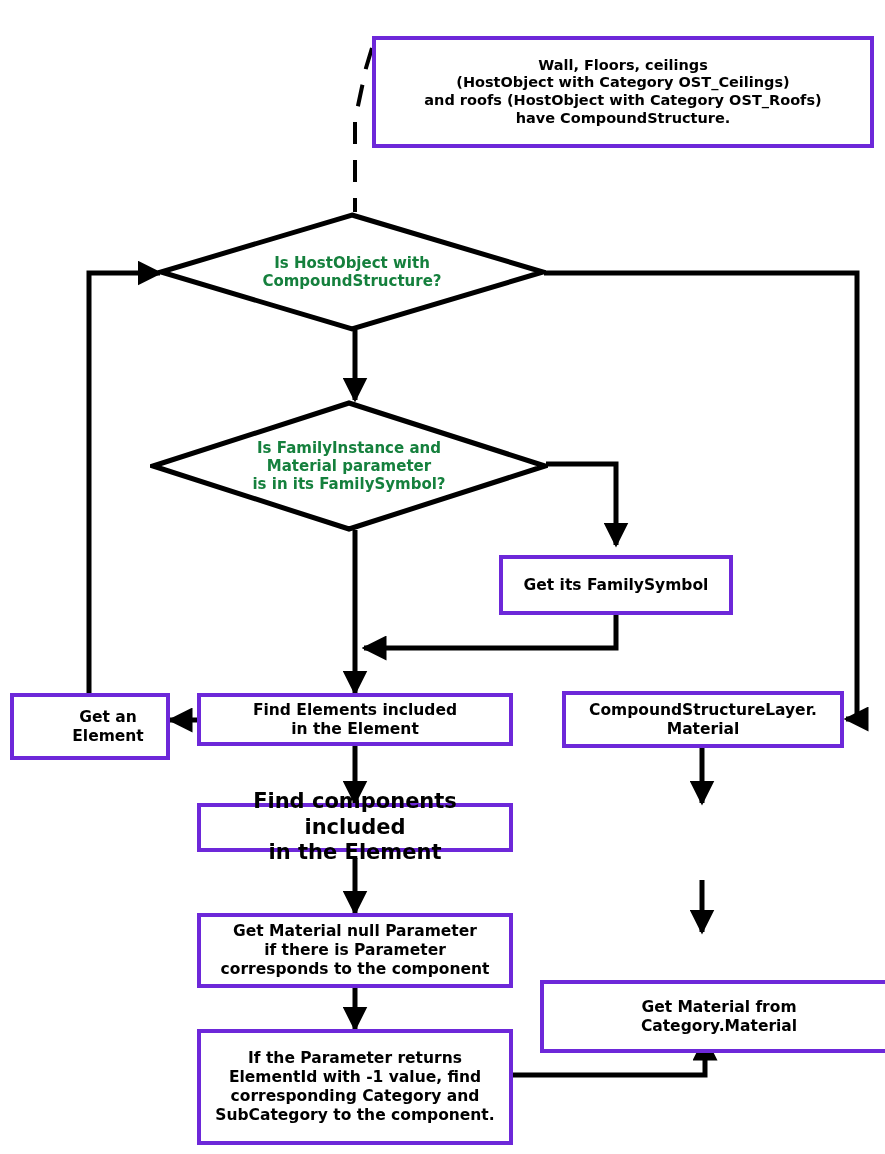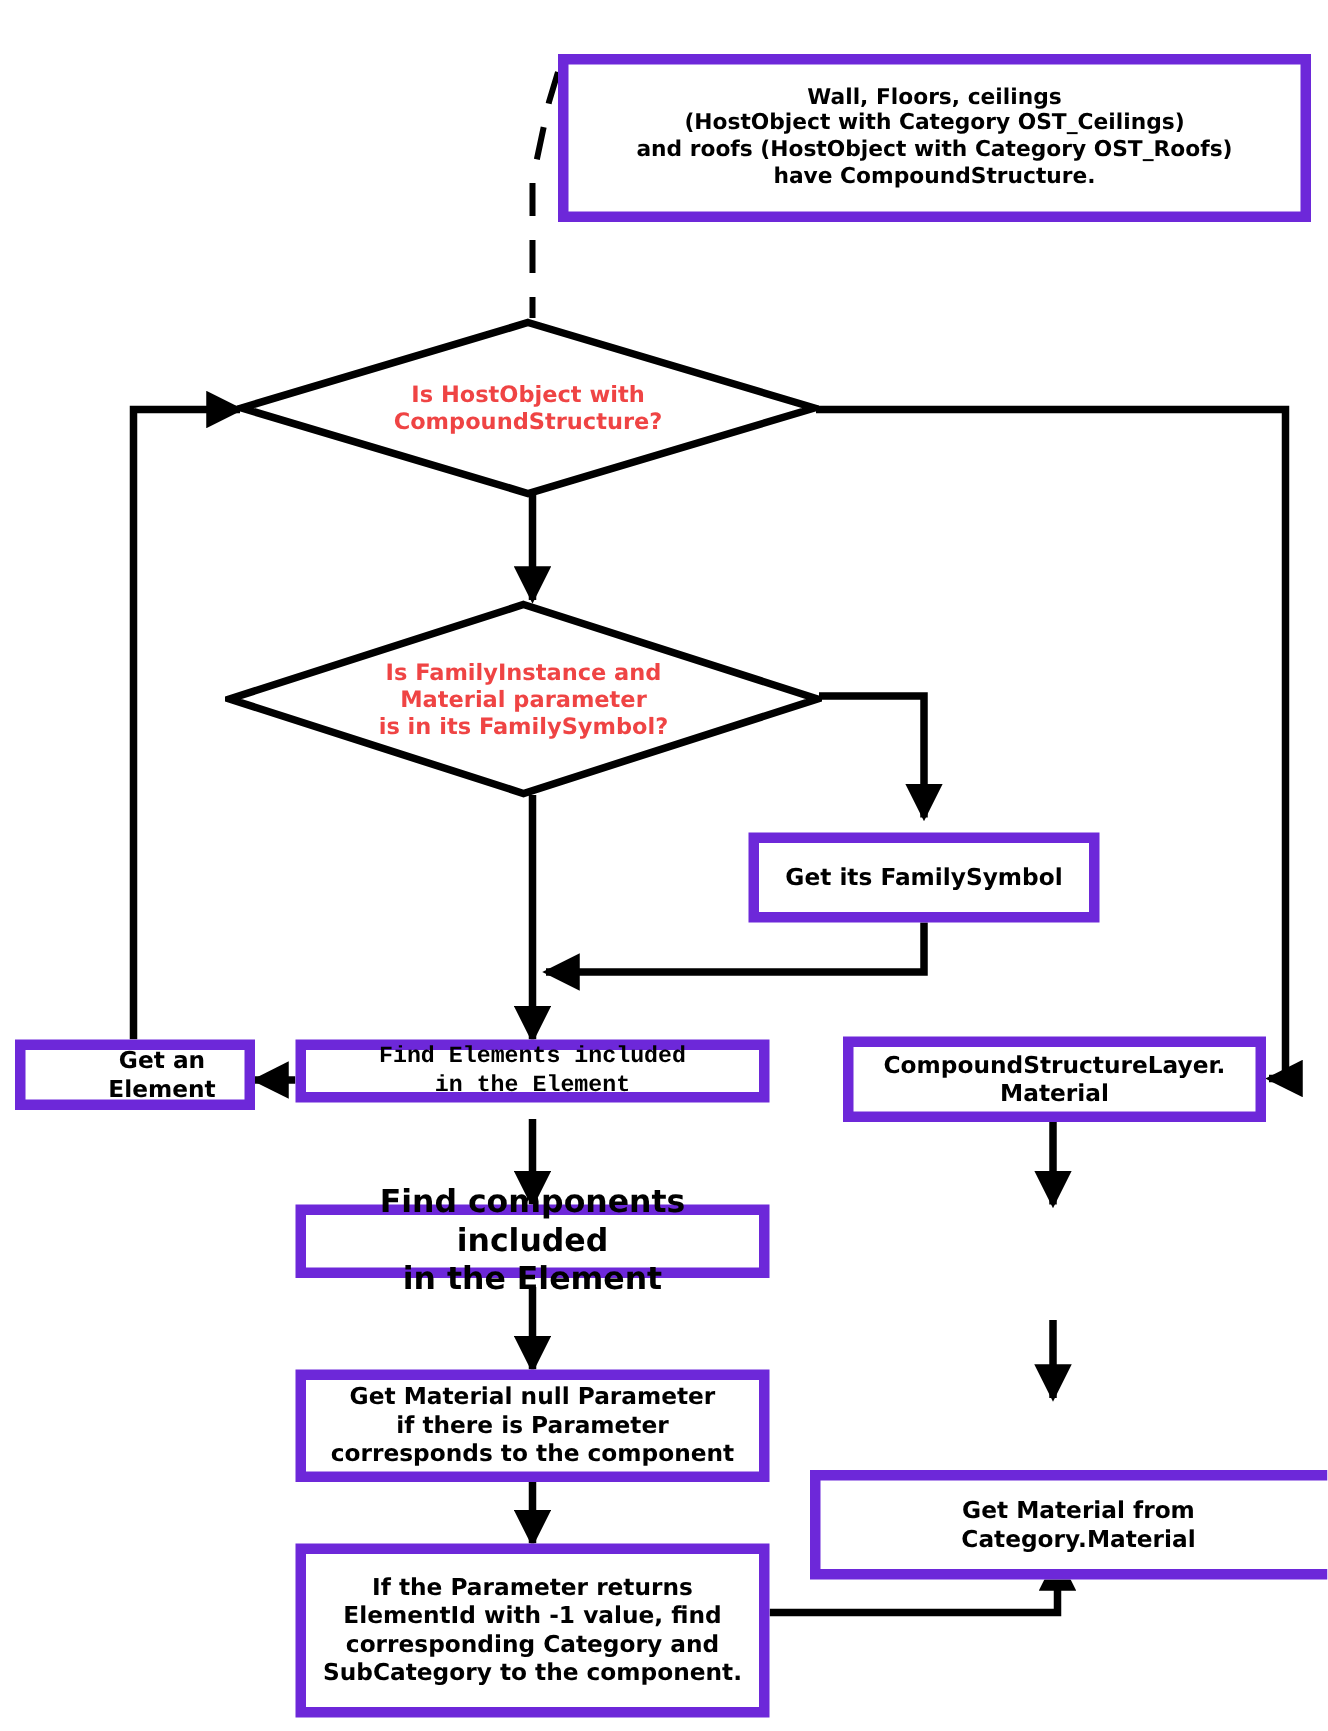--- a/index.html
+++ b/index.html
@@ -33,21 +33,21 @@
     align-items: center;
     justify-content: center;
     text-align: center;
     color: #000000;
     font-weight: bold;
     line-height: 1.22;
     white-space: pre-line;
     z-index: 2;
   }
   .box {
-    border: 7px solid #6d28d9;
+    border: 4px solid #6d28d9;
     background: #ffffff;
   }
   .diamond-wrap {
     position: absolute;
     z-index: 2;
   }
   .diamond-wrap svg {
     position: absolute;
     left: 0;
     top: 0;
@@ -56,21 +56,21 @@
     position: absolute;
     left: 0;
     top: 0;
     width: 100%;
     height: 100%;
     display: flex;
     align-items: center;
     justify-content: center;
     text-align: center;
     font-weight: bold;
-    color: #ef4444;
+    color: #15803d;
     line-height: 1.22;
     white-space: pre-line;
   }
 </style>
 </head>
 <body>
 
 <div id="canvas">
 
   <svg id="edges" viewBox="0 0 885 1154" width="885" height="1154" xmlns="http://www.w3.org/2000/svg">
@@ -130,25 +130,25 @@
     </svg>
     <div class="diamond-label" style="font-size:15px;">Is FamilyInstance and
 Material parameter
 is in its FamilySymbol?</div>
   </div>
 
   <div class="node box" style="left:499px; top:555px; width:234px; height:60px; font-size:15.5px;">
     <span>Get its FamilySymbol</span>
   </div>
 
-  <div class="node box" style="left:10px; top:693px; width:160px; height:47px; font-size:15.5px;padding-left:36px;">
+  <div class="node box" style="left:10px; top:693px; width:160px; height:67px; font-size:15.5px;padding-left:36px;">
     <span>Get an Element</span>
   </div>
 
-  <div class="node box" style="left:197px; top:693px; width:316px; height:42px; font-size:15.5px;font-family:Liberation Mono, monospace;">
+  <div class="node box" style="left:197px; top:693px; width:316px; height:53px; font-size:15.5px;">
     <span>Find Elements included
 in the Element</span>
   </div>
 
   <div class="node box" style="left:562px; top:691px; width:282px; height:57px; font-size:15.5px;align-items:center;">
     <span>CompoundStructureLayer.
 Material</span>
   </div>
 
   <div class="node box" style="left:197px; top:803px; width:316px; height:49px; font-size:21px;">

